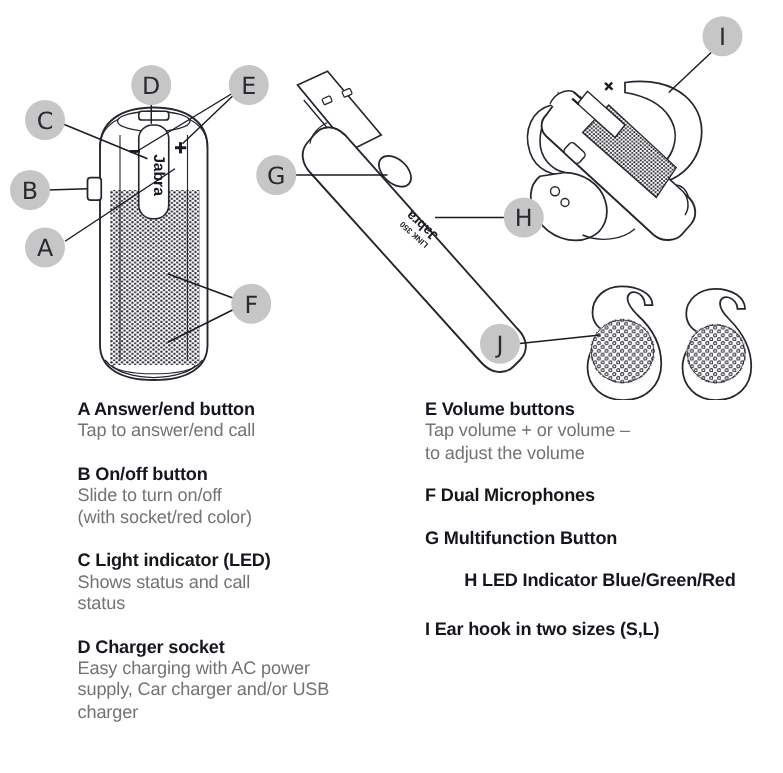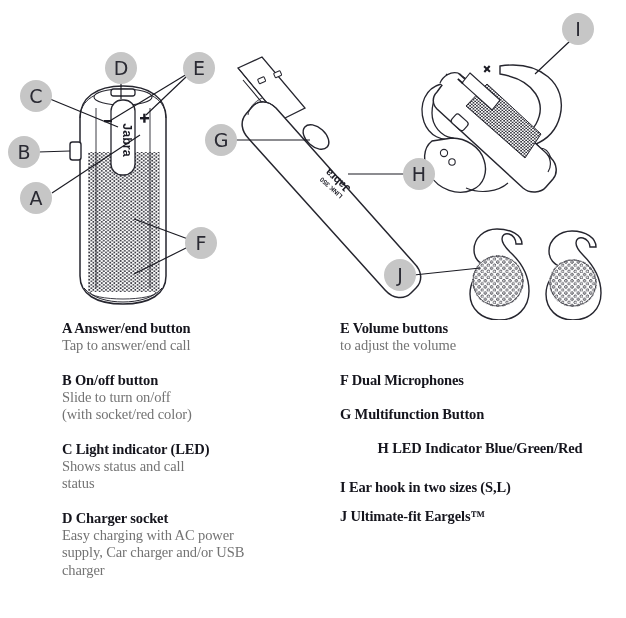--- a/index.html
+++ b/index.html
@@ -35,21 +35,21 @@
     width: 626px;
     height: 298px;
   }
   .col {
     position: absolute;
     top: 0;
   }
   .col-left { left: 62px; width: 250px; }
   .col-right { left: 340px; width: 280px; }
 
-  .entry { margin-bottom: 17px; font-family: Liberation Serif, serif; }
+  .entry { margin-bottom: 17px; }
   .entry-title {
     font-size: 14.5px;
     font-weight: bold;
     line-height: 17px;
     letter-spacing: -0.15px;
     color: #15151d;
     white-space: nowrap;
   }
   .entry-line {
     font-size: 14.5px;
@@ -351,39 +351,37 @@
         <div class="entry-line">supply, Car charger and/or USB</div>
         <div class="entry-line">charger</div>
       </div>
 
     </div>
 
     <div class="col col-right">
 
       <div class="entry">
         <div class="entry-title">E Volume buttons</div>
+        <div class="entry-line">Tap volume + or volume –</div>
         <div class="entry-line">to adjust the volume</div>
       </div>
 
       <div class="entry" style="">
         <div class="entry-title">F Dual Microphones</div>
       </div>
 
       <div class="entry" style="margin-bottom:17px;">
         <div class="entry-title">G Multifunction Button</div>
       </div>
 
       <div class="entry" style="margin-bottom:22px;text-align:center;">
         <div class="entry-title">H LED Indicator Blue/Green/Red</div>
       </div>
 
-      <div class="entry" style="margin-bottom:12px;">
+      <div class="entry" style="margin-bottom:22px;">
         <div class="entry-title">I Ear hook in two sizes (S,L)</div>
       </div>
 
-      <div class="entry">
-        <div class="entry-title">J Ultimate-fit Eargels™</div>
-      </div>
 
     </div>
   </div>
 
 </div>
 
 </body></html>

